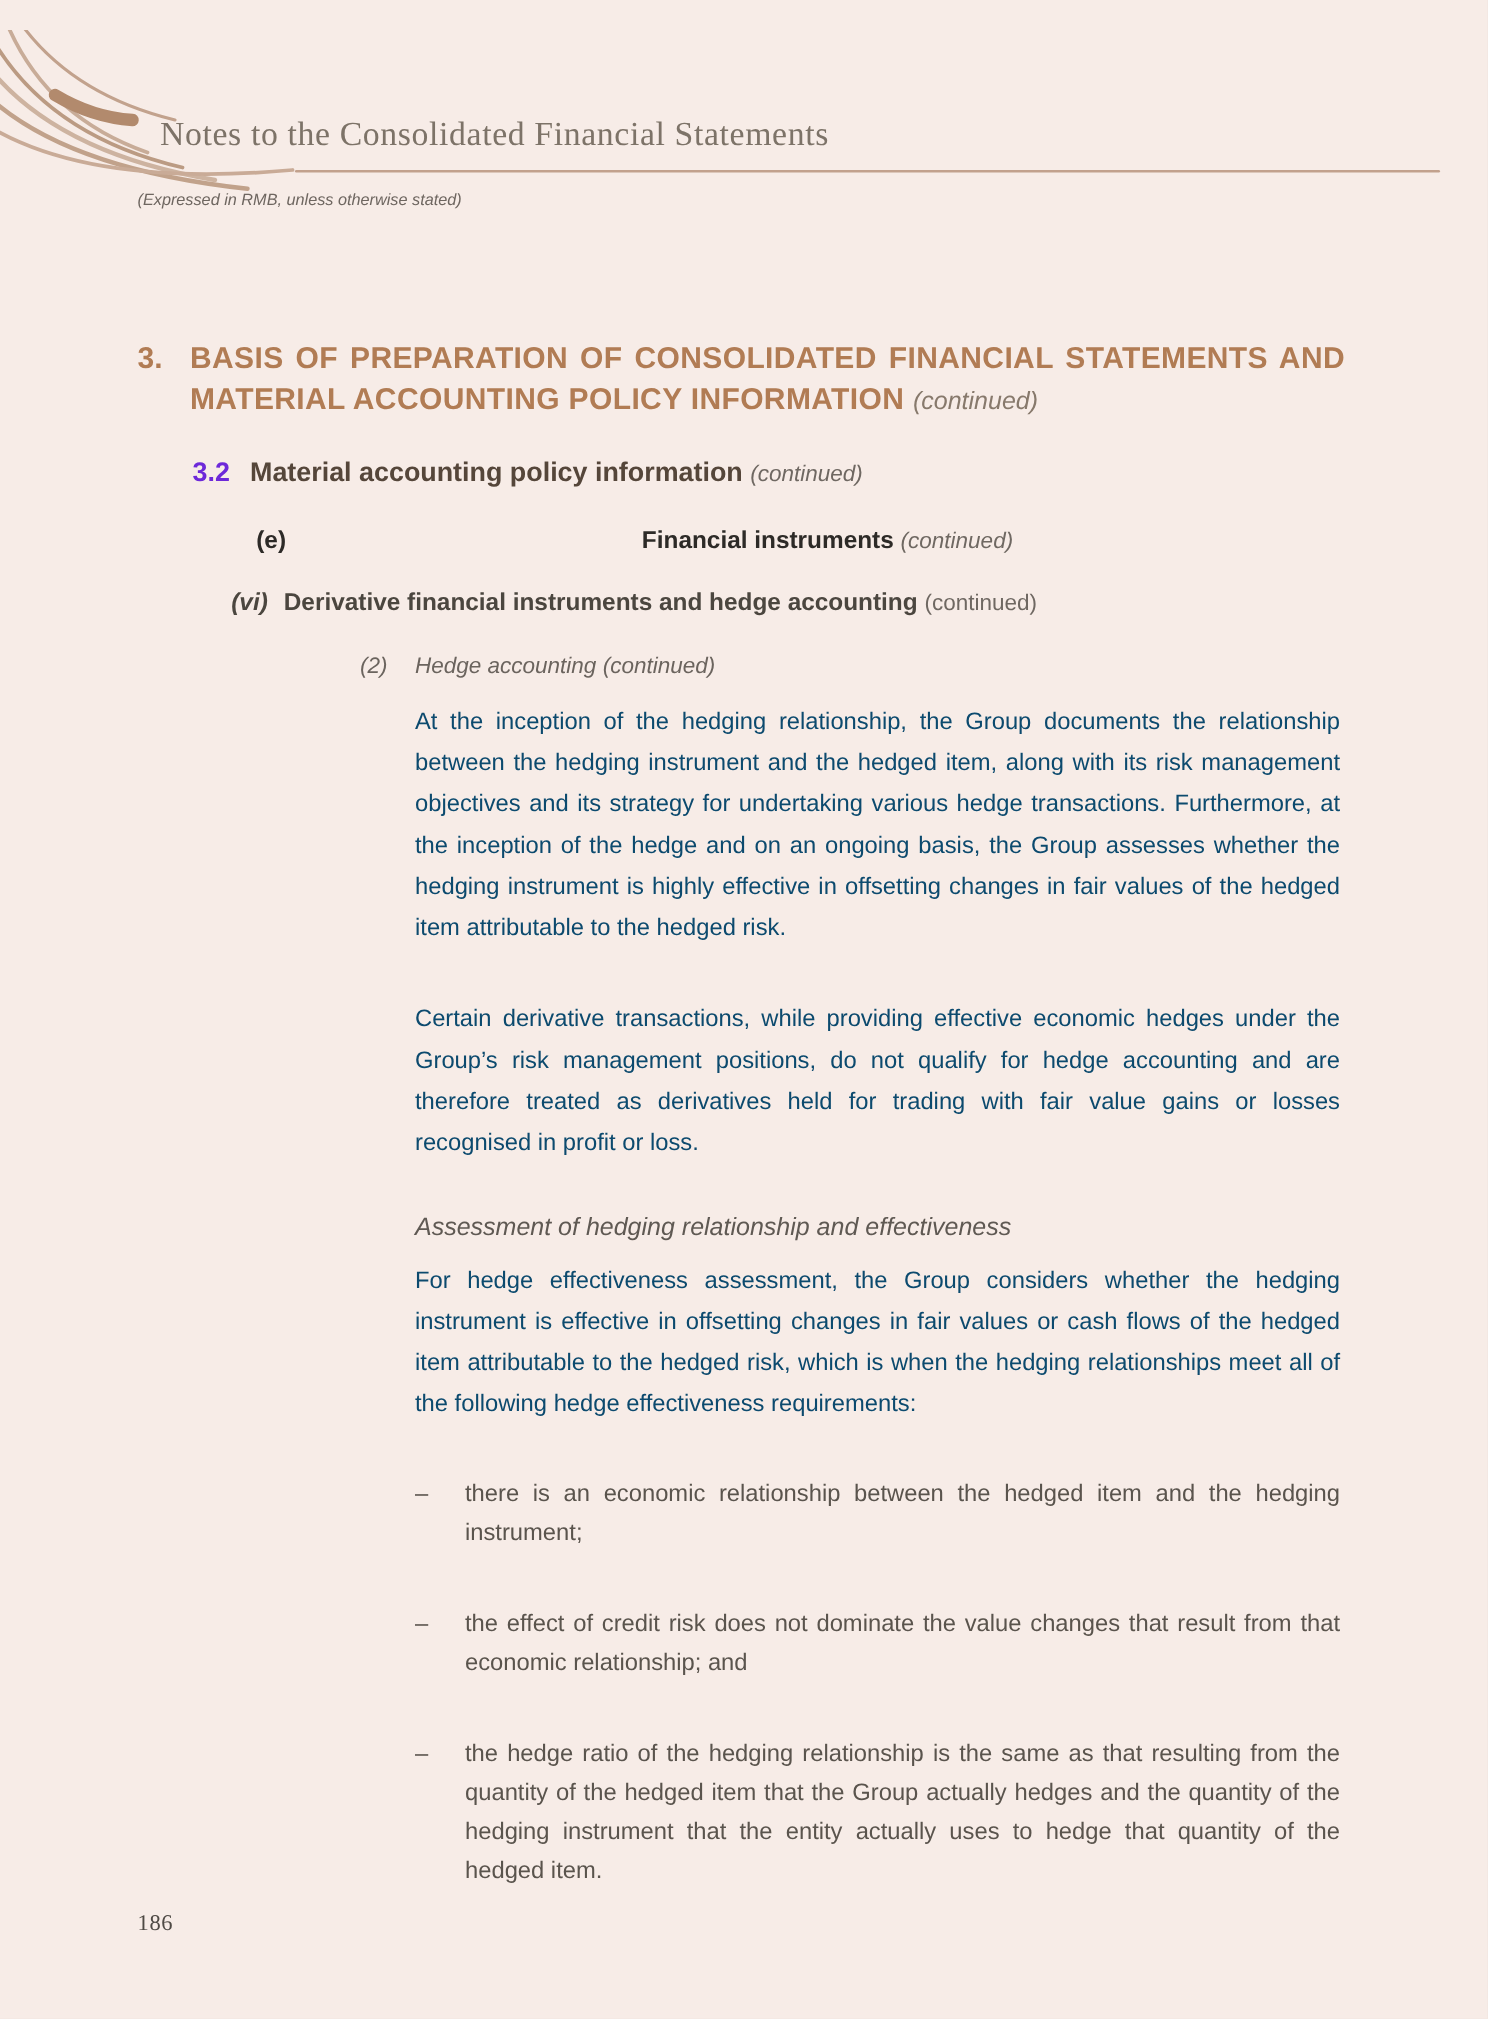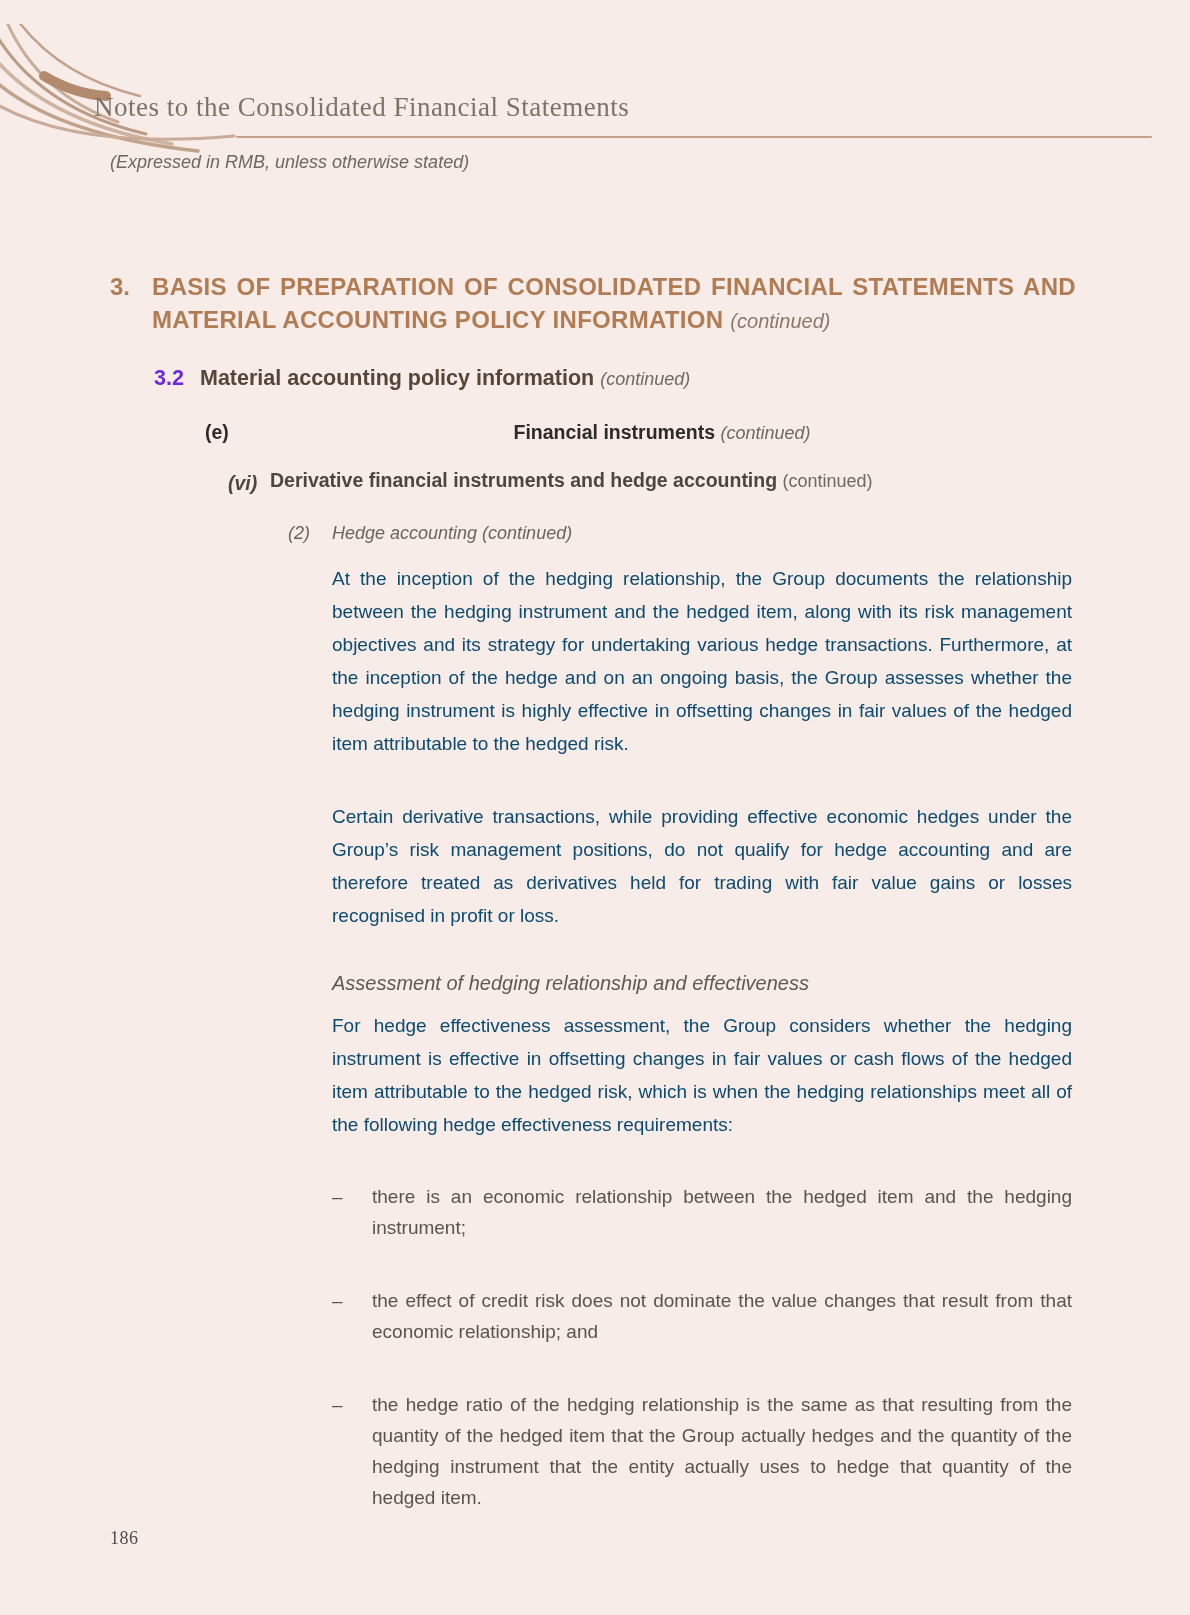--- a/index.html
+++ b/index.html
@@ -8,32 +8,32 @@
     position:relative;
     width:1190px;height:1615px;
     margin:0 auto;
     background:#f7ece7;
     overflow:hidden;
     color:#57504a;
   }
   
   .swoosh{position:absolute;left:0;top:24px;width:250px;height:170px;}
   .header-title{
-    position:absolute;left:94px;top:92px;
+    position:absolute;left:128px;top:92px;
     font-family:"Liberation Serif","DejaVu Serif",serif;
     font-size:27px;letter-spacing:.5px;color:#7d7368;
     white-space:nowrap;
   }
   .header-rule{
     position:absolute;left:236px;top:136px;right:38px;height:2px;
     background:#c2a18d;border-radius:1px;
   }
   .header-subtitle{
     position:absolute;left:110px;top:152px;
-    font-size:18px;font-style:italic;color:#6e6660;
+    font-size:13px;font-style:italic;color:#6e6660;
   }
   
   .content{
     position:absolute;left:110px;top:270px;width:966px;
   }
   .row{display:flex;align-items:flex-start;}
   .h3-row{margin-bottom:26px;}
   .h3-num{
     flex:0 0 42px;font-size:24px;font-weight:bold;color:#b17c54;line-height:33px;
   }
@@ -43,21 +43,21 @@
   }
   .h3-cont{font-weight:normal;font-style:italic;color:#87796c;font-size:20px;letter-spacing:0;}
   .h32-row{margin-left:44px;margin-bottom:26px;}
   .h32-num{flex:0 0 46px;font-size:21.5px;font-weight:bold;color:#6d28d9;line-height:28px;}
   .h32-text{flex:1;font-size:21.5px;font-weight:bold;color:#55463a;line-height:28px;}
   .h32-cont{font-weight:normal;font-style:italic;color:#6f6862;font-size:18px;}
   .he-row{margin-left:95px;margin-bottom:24px;}
   .he-label{flex:0 0 43px;font-size:19.5px;font-weight:bold;color:#2d2a27;line-height:26px;}
   .he-text{flex:1;font-size:19.5px;font-weight:bold;color:#2d2a27;line-height:26px;text-align:center;}
   .he-cont{font-weight:normal;font-style:italic;color:#6f6862;font-size:18px;}
-  .hvi-row{margin-left:118px;margin-bottom:24px;}
+  .hvi-row{margin-left:75px;margin-bottom:24px;align-items:center;}
   .hvi-label{flex:0 0 42px;font-size:19.5px;font-weight:bold;font-style:italic;color:#4b463f;line-height:26px;}
   .hvi-text{flex:1;font-size:19.5px;font-weight:bold;color:#4b463f;line-height:21px;}
   .hvi-cont{font-weight:normal;color:#6f6862;font-size:18px;}
   .h2n-row{margin-left:178px;margin-bottom:12px;}
   .h2n-label{flex:0 0 44px;font-size:18px;font-style:italic;color:#6b645e;line-height:26px;}
   .h2n-text{flex:1;font-size:18px;font-style:italic;color:#6b645e;line-height:26px;}
   .body-block{
     margin-left:222px;width:740px;
     font-size:19px;line-height:33px;color:#0c4a6e;
     text-align:justify;margin-bottom:40px;

